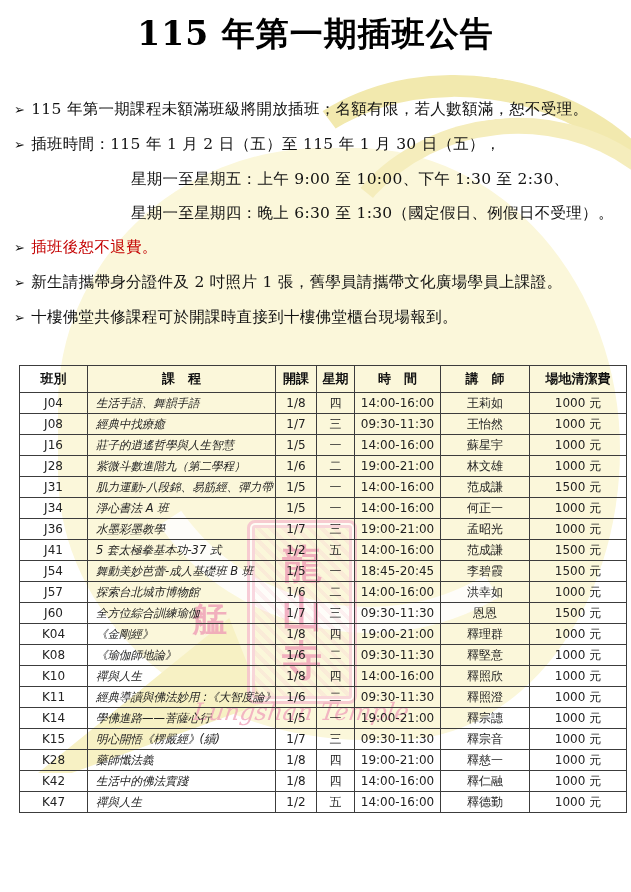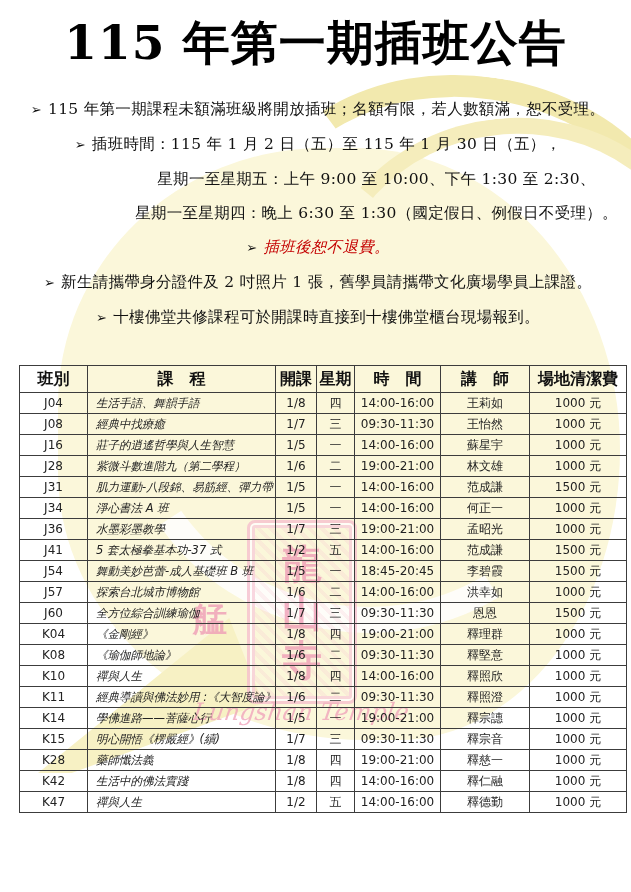--- a/index.html
+++ b/index.html
@@ -33,35 +33,35 @@
         background:repeating-linear-gradient(45deg,rgba(246,191,206,.28) 0 4px,rgba(255,255,255,0) 4px 9px);
         display:flex;flex-direction:column;align-items:center;justify-content:center;gap:4px;}
   .seal-frame span{font-size:40px;line-height:44px;font-weight:bold;color:var(--pink);}
   .seal-meng{position:absolute;left:8px;top:82px;font-size:34px;font-weight:bold;color:var(--pink);}
   .seal-script{position:absolute;left:8px;top:183px;font-size:24px;font-style:italic;
         white-space:nowrap;color:#F0A3BB;transform:skewX(-8deg);
         font-family:"DejaVu Serif","Liberation Serif",serif;}
   
   .content{position:absolute;inset:0;z-index:2;}
   .title{position:absolute;top:12px;left:0;width:631px;text-align:center;
-         font-size:47px;font-weight:bold;letter-spacing:1px;color:#000;}
+         font-size:33px;font-weight:bold;letter-spacing:1px;color:#000;}
   .notice{position:absolute;top:98px;left:14px;width:608px;font-size:15.5px;
           letter-spacing:.3px;color:#111;}
-  .bullet{line-height:22px;margin-bottom:12px;white-space:nowrap;text-align:center;}
+  .bullet{line-height:22px;margin-bottom:12px;white-space:nowrap;}
   .bullet .arrow{display:inline-block;margin-right:6px;font-size:13px;
                  font-family:"DejaVu Sans","Liberation Sans",sans-serif;}
   .bullet.indent{padding-left:117px;}
-  .red{color:var(--red);font-style:italic;}
+  .red{color:var(--red);}
   
   table.sched{position:absolute;top:365px;left:19px;width:607px;z-index:2;
       border-collapse:collapse;table-layout:fixed;background:transparent;
       font-family:"DejaVu Sans","Liberation Sans",sans-serif;font-size:12px;color:#222;}
   .sched th,.sched td{border:1px solid var(--line);padding:0;text-align:center;
       height:20px;overflow:hidden;white-space:nowrap;}
-  .sched th{height:26px;font-weight:bold;font-size:16px;color:#111;}
+  .sched th{height:26px;font-weight:bold;font-size:13px;color:#111;}
   .sched td.course{text-align:left;padding-left:8px;font-size:11.5px;font-style:italic;}
   .sched col.c0{width:68px;} .sched col.c1{width:188px;} .sched col.c2{width:41px;}
   .sched col.c3{width:38px;} .sched col.c4{width:86px;} .sched col.c5{width:89px;}
   .sched col.c6{width:97px;}
 </style>
 </head>
 <body>
 
 <div class="ylogo">
   <div class="y-blob"></div>

